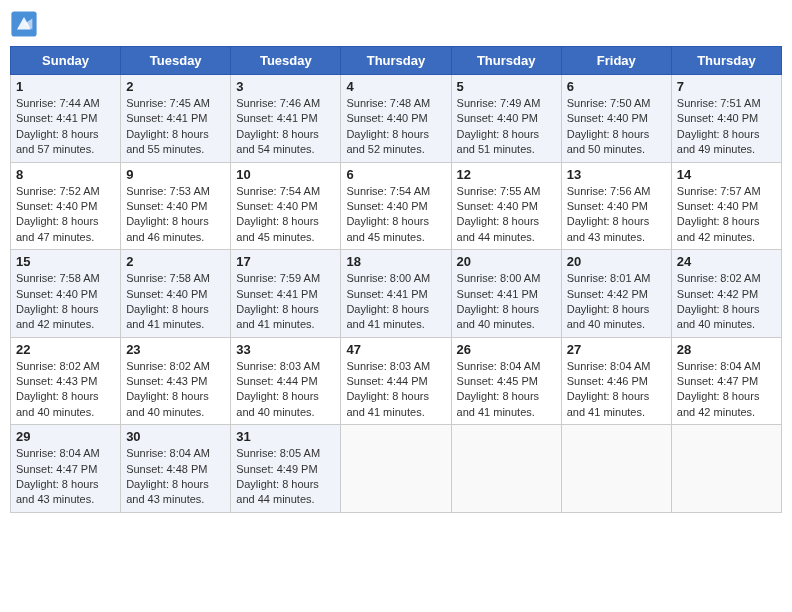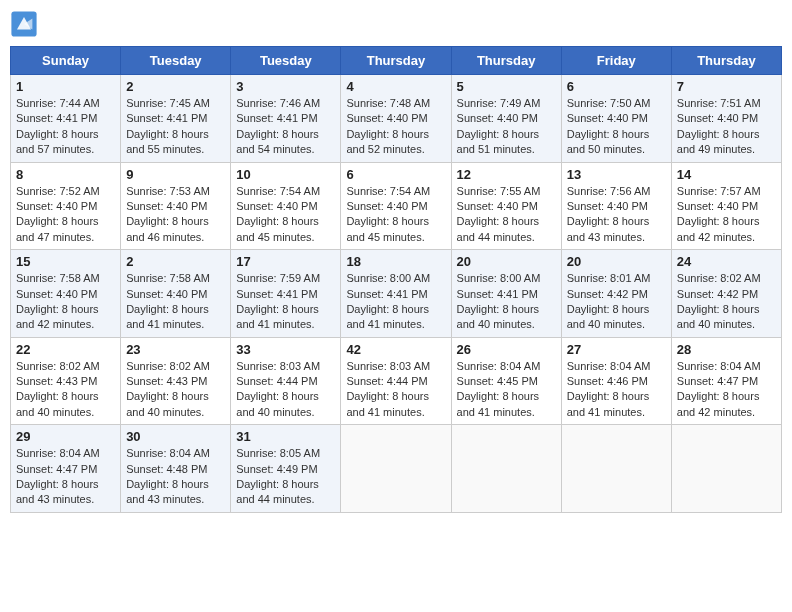--- a/index.html
+++ b/index.html
@@ -212,21 +212,21 @@
         </td>
         <td>
           <span class="day-number">23</span>
           <div class="day-info">Sunrise: 8:02 AM<br>Sunset: 4:43 PM<br>Daylight: 8 hours<br>and 40 minutes.</div>
         </td>
         <td>
           <span class="day-number">33</span>
           <div class="day-info">Sunrise: 8:03 AM<br>Sunset: 4:44 PM<br>Daylight: 8 hours<br>and 40 minutes.</div>
         </td>
         <td>
-          <span class="day-number">42</span>
+          <span class="day-number">47</span>
           <div class="day-info">Sunrise: 8:03 AM<br>Sunset: 4:44 PM<br>Daylight: 8 hours<br>and 41 minutes.</div>
         </td>
         <td>
           <span class="day-number">26</span>
           <div class="day-info">Sunrise: 8:04 AM<br>Sunset: 4:45 PM<br>Daylight: 8 hours<br>and 41 minutes.</div>
         </td>
         <td>
           <span class="day-number">27</span>
           <div class="day-info">Sunrise: 8:04 AM<br>Sunset: 4:46 PM<br>Daylight: 8 hours<br>and 41 minutes.</div>
         </td>

